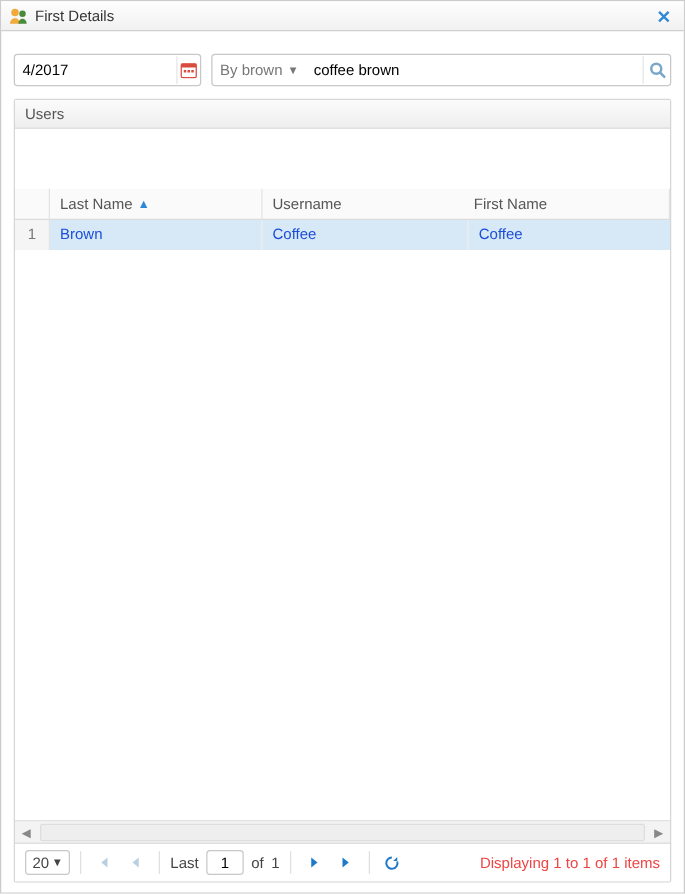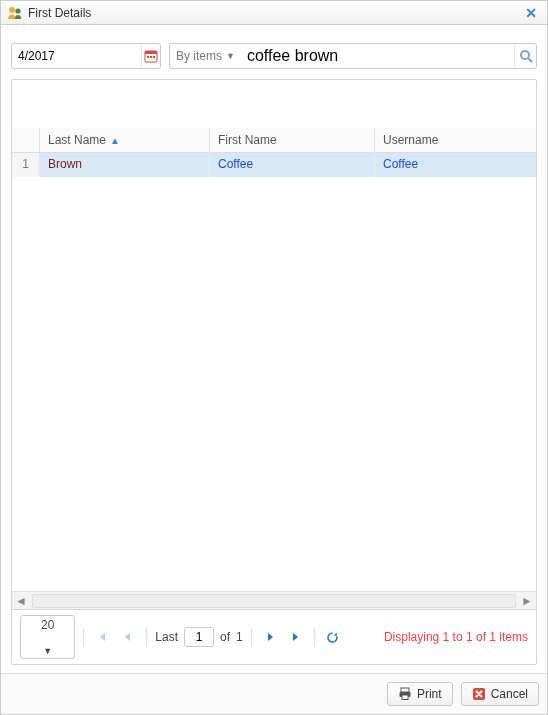--- a/index.html
+++ b/index.html
@@ -61,21 +61,21 @@
     width: 22px; height: 22px; display:flex; align-items:center; justify-content:center;
     border-left: 1px solid #e6e6e6; cursor: pointer;
   }
   .search-box { flex: 1; padding-left: 6px; }
   .byname {
     display:flex; align-items:center; gap:4px; color:#777; cursor:pointer;
     padding-right: 6px; border-right: 0;
   }
   .byname .caret { font-size: 9px; }
   .search-box input {
-    flex:1; border:0; outline:0; padding:0 6px; font-size:16px; height:22px;
+    flex:1; border:0; outline:0; padding:0 6px; font-size:12px; height:22px;
     background:transparent;
   }
   .grid-panel {
     flex: 1; display:flex; flex-direction:column; border:1px solid #d6d6d6;
     border-radius: 2px; min-height:0;
   }
   .panel-header {
     background: linear-gradient(#fbfbfb,#eeeeee);
     border-bottom:1px solid #d6d6d6;
     padding: 4px 8px; font-size:12px; color:#555;
@@ -91,41 +91,41 @@
   .sort-arrow { color:#2f88d6; font-size:10px; }
   .grid-body {
     flex:1; overflow:auto; position:relative;
   }
   .grid-row {
     display:flex; height:24px; align-items:stretch;
   }
   .grid-row.selected { background:#d7e9f7; }
   .grid-row .cell { padding:4px 8px; border-right:1px solid #eee; color:#1d4ed8; }
   .grid-row .num { width:28px; text-align:center; color:#777; background:#f5f5f5; border-right:1px solid #e4e4e4;}
-  .grid-row .c-last { width:170px; color:#7f1d1d;}
+  .grid-row .c-last { width:170px; color:#1d4ed8;}
   .grid-row .c-first { width:165px; }
   .grid-row .c-user { flex:1; border-right:0; }
   .hscroll {
     height:18px; border-top:1px solid #e2e2e2; display:flex; align-items:center;
     background:#f3f3f3;
   }
   .hscroll .arrow {
     width:18px; height:18px; display:flex; align-items:center; justify-content:center;
     color:#888; cursor:pointer; border:0;
   }
   .hscroll .track {
     flex:1; height:14px; background:#eee; border:1px solid #ddd; border-radius:2px; margin:0 2px;
   }
   .pager {
     display:flex; align-items:center; gap:6px; border-top:1px solid #d6d6d6;
     padding:5px 8px; background:#fff;
   }
   .pager .psize {
-    border:1px solid #c8c8c8; border-radius:3px; padding:2px 20px; display:flex;
-    align-items:center; gap:14px; cursor:pointer; background:#fff;flex-direction:column;
+    border:1px solid #c8c8c8; border-radius:3px; padding:2px 5px; display:flex;
+    align-items:center; gap:2px; cursor:pointer; background:#fff;
   }
   .pager .sep { width:1px; height:18px; background:#e0e0e0; margin:0 2px;}
   .pager .nav-btn {
     width:20px; height:20px; display:flex; align-items:center; justify-content:center;
     color:#1f79c9; cursor:pointer; border-radius:3px;
   }
   .pager .nav-btn.disabled { color:#b9cfe2; cursor:default;}
   .pager .page-input {
     width:30px; border:1px solid #c8c8c8; border-radius:3px; text-align:center;
     height:20px; font-size:12px; outline:0;
@@ -171,45 +171,46 @@
             <rect x="1" y="2" width="12" height="11" rx="1" fill="#fff" stroke="#d94b3d"></rect>
             <rect x="1" y="2" width="12" height="3" fill="#d94b3d"></rect>
             <rect x="3" y="7" width="2" height="2" fill="#d94b3d"></rect>
             <rect x="6" y="7" width="2" height="2" fill="#d94b3d"></rect>
             <rect x="9" y="7" width="2" height="2" fill="#d94b3d"></rect>
           </svg>
         </span>
       </div>
       <div class="search-box">
         <span class="byname">
-          <span>By items</span>
+          <span>By brown</span>
           <span class="caret">▼</span>
         </span>
         <input type="text" value="coffee brown" style="">
         <span class="srch-btn">
           <svg width="14" height="14" viewBox="0 0 14 14">
             <circle cx="6" cy="6" r="4" fill="none" stroke="#7aa7c7" stroke-width="2"></circle>
             <line x1="9" y1="9" x2="12.5" y2="12.5" stroke="#7aa7c7" stroke-width="2" stroke-linecap="round"></line>
           </svg>
         </span>
       </div>
     </div>
 
     <div class="grid-panel">
+      <div class="panel-header">Users</div>
       <div class="grid-head">
         <div class="col col-num"></div>
         <div class="col col-last">
           <span>Last Name</span>
           <span class="sort-arrow">▲</span>
         </div>
+        <div class="col col-user">
+          <span>Username</span>
+        </div>
         <div class="col col-first">
           <span>First Name</span>
-        </div>
-        <div class="col col-user">
-          <span>Username</span>
         </div>
       </div>
       <div class="grid-body">
         <div class="grid-row selected">
           <div class="cell num">1</div>
           <div class="cell c-last">Brown</div>
           <div class="cell c-first">Coffee</div>
           <div class="cell c-user">Coffee</div>
         </div>
       </div>
@@ -257,35 +258,14 @@
             <path d="M10.8 1.5v3.2H7.6z" fill="#1f79c9"></path>
           </svg>
         </div>
         <div class="spacer"></div>
         <span class="display">Displaying 1 to 1 of 1 items</span>
       </div>
     </div>
 
   </div>
 
-  <div class="footer">
-    <div class="btn">
-      <span>
-        <svg width="14" height="14" viewBox="0 0 14 14">
-          <rect x="3" y="1" width="8" height="4" fill="#fff" stroke="#555"></rect>
-          <rect x="1.5" y="5" width="11" height="5" rx="1" fill="#555"></rect>
-          <rect x="4" y="8" width="6" height="4.5" fill="#fff" stroke="#555"></rect>
-        </svg>
-      </span>
-      <span>Print</span>
-    </div>
-    <div class="btn">
-      <span>
-        <svg width="14" height="14" viewBox="0 0 14 14">
-          <rect x="1" y="1" width="12" height="12" rx="2" fill="#d74b3c"></rect>
-          <path d="M4.5 4.5l5 5M9.5 4.5l-5 5" stroke="#fff" stroke-width="2" stroke-linecap="round"></path>
-        </svg>
-      </span>
-      <span>Cancel</span>
-    </div>
-  </div>
 
 </div>
 
 </body></html>

